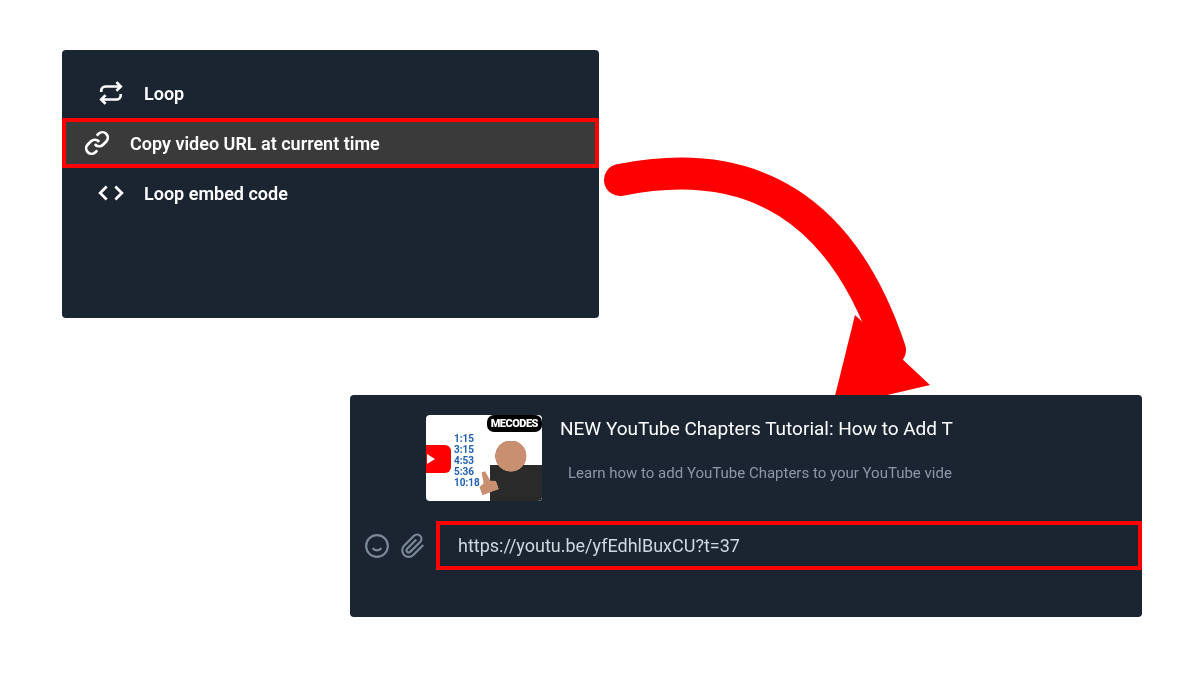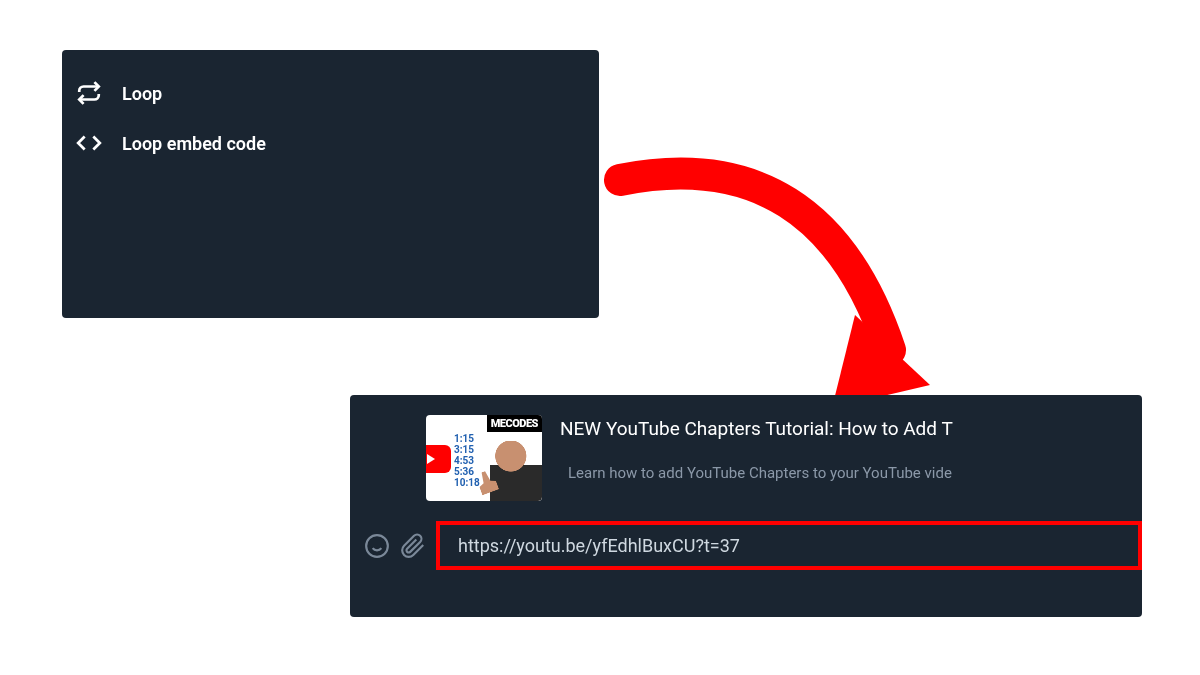--- a/index.html
+++ b/index.html
@@ -19,21 +19,21 @@
       top: 50px;
       width: 537px;
       height: 268px;
       background: #1a2531;
       border-radius: 4px;
       padding: 18px 0;
     }
     .menu-item {
       display: flex;
       align-items: center;
-      padding: 12px 14px;
+      padding: 12px 36px;
       color: #ffffff;
       font-size: 18px;
       font-weight: 600;
       cursor: pointer;
       gap: 20px;
     }
     .menu-item.highlighted {
       background: #3a3a3a;
       border: 4px solid #ff0000;
       padding: 8px 18px;
@@ -88,20 +88,21 @@
     .thumb-header {
       position: absolute;
       top: 0;
       right: 0;
       background: #000;
       color: #fff;
       font-size: 11px;
       font-weight: 900;
       padding: 2px 4px;
       letter-spacing: -0.5px;
+      border-radius: 7px;
     }
     .thumb-red {
       position: absolute;
       left: -15px;
       top: 30px;
       width: 40px;
       height: 28px;
       background: #ff0000;
       border-radius: 6px;
     }
@@ -198,20 +199,29 @@
         <path d="M17 2l4 4-4 4"></path>
         <path d="M3 11v-1a4 4 0 0 1 4-4h14"></path>
         <path d="M7 22l-4-4 4-4"></path>
         <path d="M21 13v1a4 4 0 0 1-4 4H3"></path>
       </svg>
     </span>
     <span>Loop</span>
   </div>
 
 
+  <div class="menu-item highlighted">
+    <span class="menu-icon">
+      <svg viewBox="0 0 24 24" fill="none" stroke="currentColor" stroke-width="2.5">
+        <path d="M10 13a5 5 0 0 0 7.54.54l3-3a5 5 0 0 0-7.07-7.07l-1.72 1.71"></path>
+        <path d="M14 11a5 5 0 0 0-7.54-.54l-3 3a5 5 0 0 0 7.07 7.07l1.71-1.71"></path>
+      </svg>
+    </span>
+    <span>Copy video URL at current time</span>
+  </div>
 
   <div class="menu-item">
     <span class="menu-icon">
       <svg viewBox="0 0 24 24" fill="none" stroke="currentColor" stroke-width="2.5">
         <polyline points="16 18 22 12 16 6"></polyline>
         <polyline points="8 6 2 12 8 18"></polyline>
       </svg>
     </span>
     <span>Loop embed code</span>
   </div>

